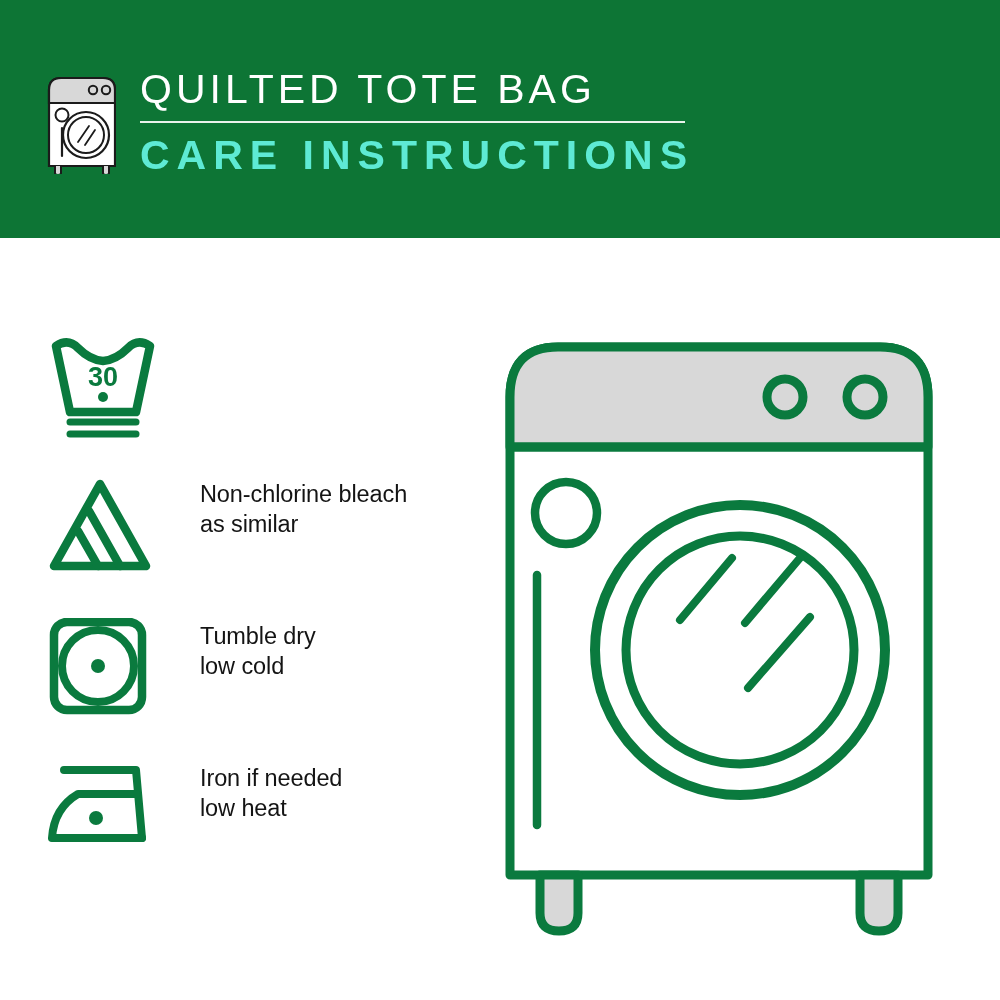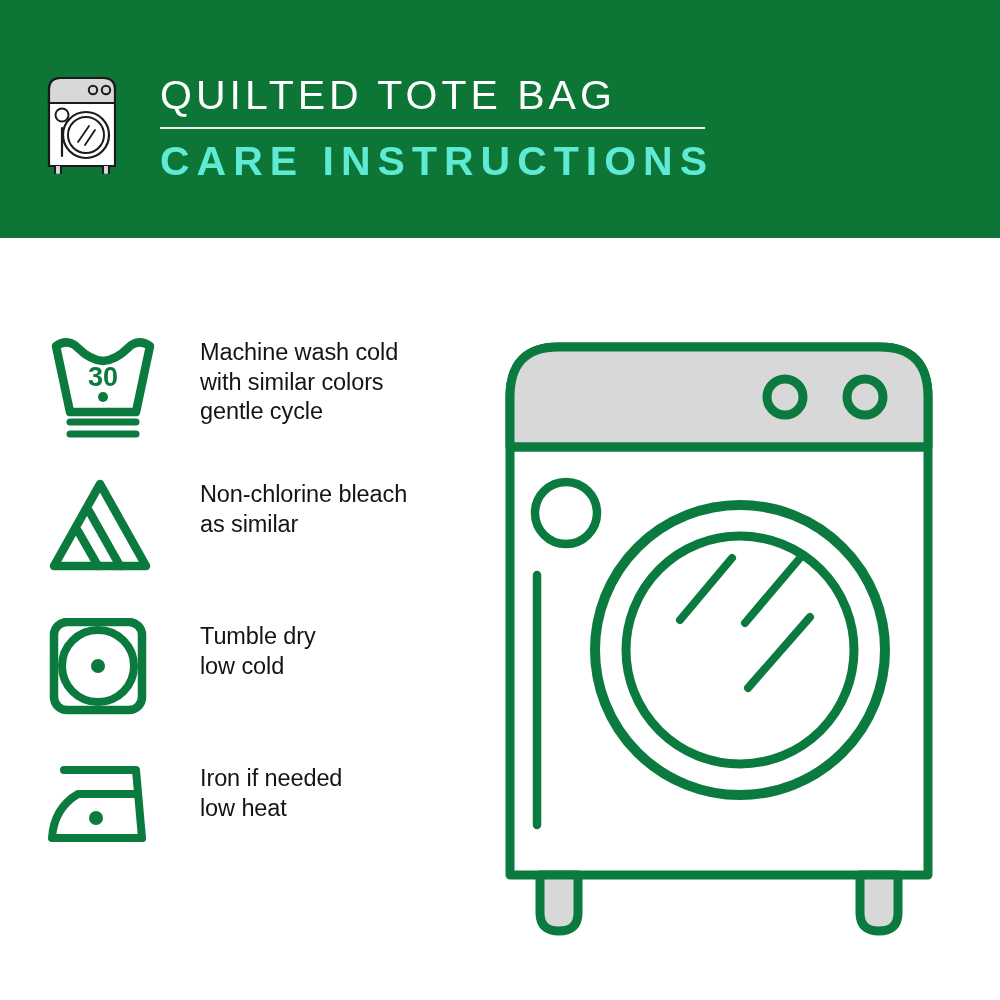--- a/index.html
+++ b/index.html
@@ -29,23 +29,22 @@
   #header-logo {
     position: absolute;
     left: 44px;
     top: 70px;
     width: 72px;
     height: 104px;
   }
   #header-text {
     position: absolute;
     left: 140px;
-    top: 72px;
+    top: 66px;
     width: 600px;
-    margin-left: 20px;
   }
   #title-line1 {
     color: #ffffff;
     font-size: 41px;
     line-height: 46px;
     letter-spacing: 4.0px;
     font-weight: 400;
     white-space: nowrap;
   }
   #title-divider {
@@ -155,23 +154,20 @@
                    L88 78 L22 78 Z" fill="none" stroke="#0a7a3e" stroke-width="8.5" stroke-linejoin="round" stroke-linecap="round"></path>
 
           <text x="55" y="52" text-anchor="middle" font-family="'Liberation Sans', sans-serif" font-size="27" font-weight="700" fill="#0a7a3e">30</text>
 
           <circle cx="55" cy="63" r="5" fill="#0a7a3e"></circle>
 
           <line x1="22" y1="88" x2="88" y2="88" stroke="#0a7a3e" stroke-width="7" stroke-linecap="round"></line>
           <line x1="22" y1="100" x2="88" y2="100" stroke="#0a7a3e" stroke-width="7" stroke-linecap="round"></line>
         </svg>
       </div>
-      <div class="care-text">Machine wash cold
-with similar colors
-gentle cycle</div>
     </div>
 
     <div class="care-row">
       <div class="care-symbol">
         <svg width="112" height="100" viewBox="0 0 112 100" fill="none">
           <path d="M52 8 L98 90 L6 90 Z" fill="none" stroke="#0a7a3e" stroke-width="8.5" stroke-linejoin="round"></path>
           <line x1="41" y1="35" x2="72" y2="90" stroke="#0a7a3e" stroke-width="8.5" stroke-linecap="round"></line>
           <line x1="30" y1="55" x2="50" y2="90" stroke="#0a7a3e" stroke-width="8.5" stroke-linecap="round"></line>
         </svg>
       </div>

